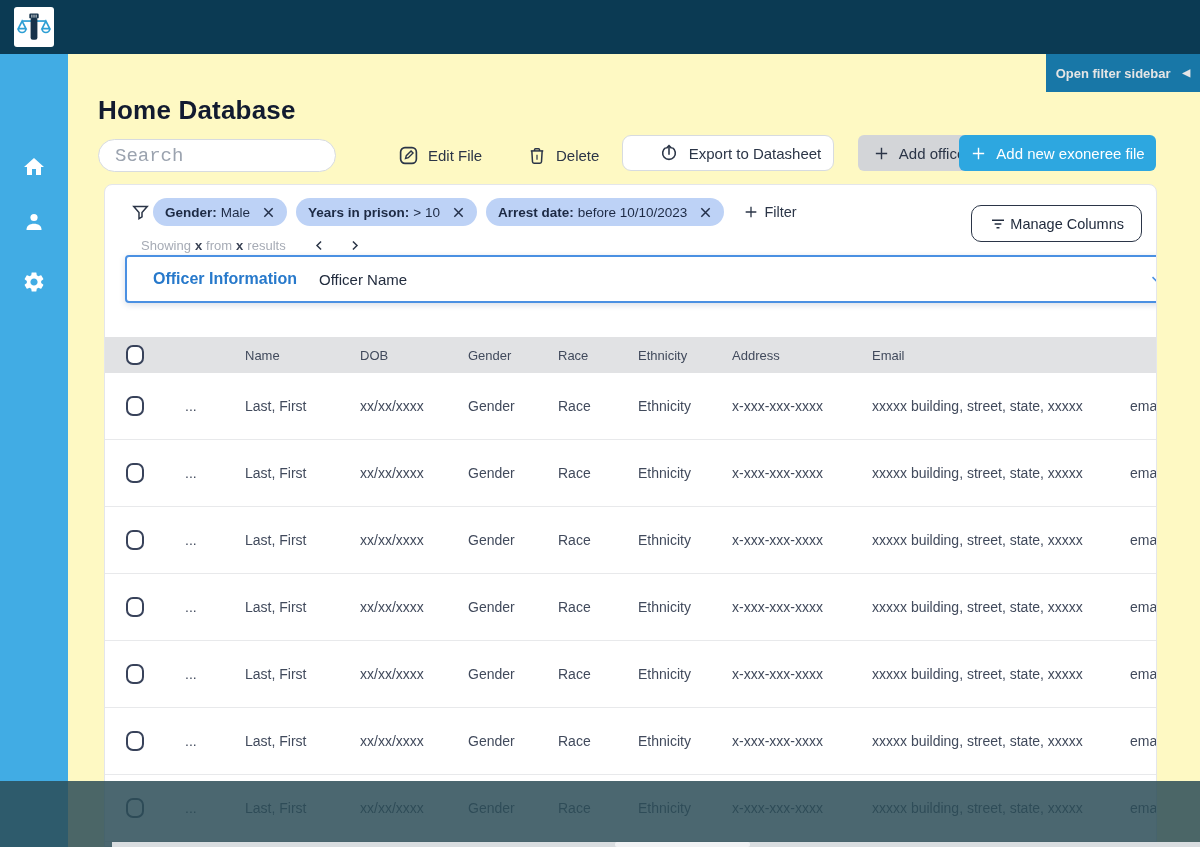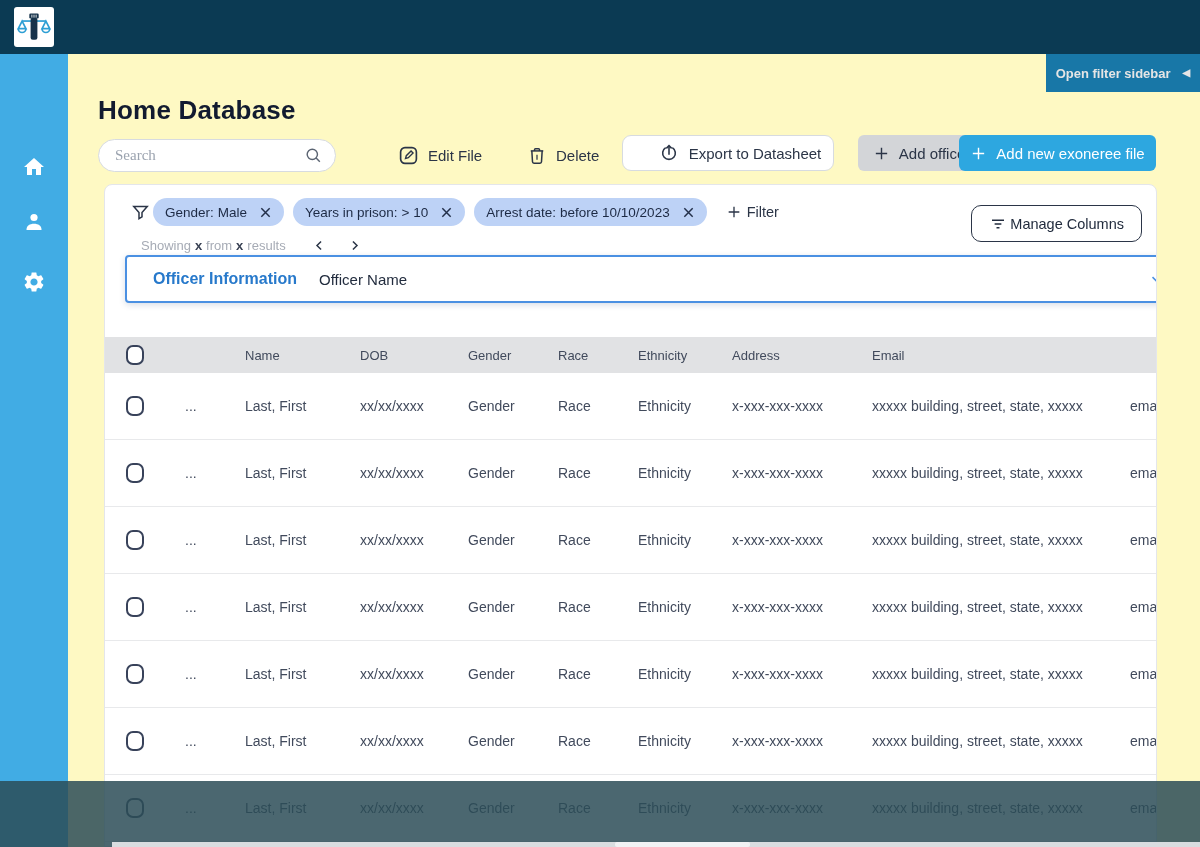--- a/index.html
+++ b/index.html
@@ -25,21 +25,21 @@
   .side-btn { position:absolute; left:22px; width:24px; height:24px; background:none; border:none; cursor:pointer; color:#ffffff; }
   .side-btn.home { top:101px; } .side-btn.user { top:156px; } .side-btn.gear { top:216px; }
 
   
   .main { position:absolute; left:68px; top:54px; width:1132px; height:793px; background:#fef9c3; }
   .page-title { position:absolute; left:30px; top:41px; font-size:26px; font-weight:800; color:#121b30; letter-spacing:.2px; }
 
   
   .searchbox { position:absolute; left:30px; top:85px; width:238px; height:33px; border:1px solid #d7dbe0; border-radius:17px;
     display:flex; align-items:center; padding:0 12px 0 16px; background:#fff; }
-  .searchbox input { flex:1; border:none; outline:none; font-family:Liberation Serif, serif; font-size:15px; color:#3a4254; background:transparent; }
+  .searchbox input { flex:1; border:none; outline:none; font-family:Liberation Mono, monospace; font-size:19px; color:#3a4254; background:transparent; }
   .searchbox input::placeholder { color:#9ba3af; }
   .tool-link { position:absolute; top:85px; height:33px; display:flex; align-items:center; gap:9px; background:none; border:none;
     cursor:pointer; font-family:inherit; font-size:15px; font-weight:500; color:#2b3547; }
   .tool-link.edit { left:330px; } .tool-link.del { left:459px; }
   .btn-outline { position:absolute; left:554px; top:81px; width:212px; height:36px; border:1px solid #d7dbe0; border-radius:9px;
     background:#fff; display:flex; align-items:center; justify-content:center; gap:10px; cursor:pointer;
     font-family:inherit; font-size:15px; font-weight:500; color:#2b3547;padding-left:24px; }
   .btn-grey { position:absolute; left:750px; top:81px; width:127px; height:36px; border:none; border-radius:6px; background:#d3d5d8;
     display:flex; align-items:center; justify-content:center; gap:9px; cursor:pointer;
     font-family:inherit; font-size:15px; font-weight:500; color:#2b3547;margin-left:40px; }
@@ -47,21 +47,21 @@
     display:flex; align-items:center; justify-content:center; gap:9px; cursor:pointer;
     font-family:inherit; font-size:15px; font-weight:500; color:#ffffff; }
 
   
   .panel { position:absolute; left:36px; top:130px; width:1053px; height:663px; border:1px solid #e4e6ea;
     border-radius:8px 8px 0 0; background:#fff; overflow:hidden; }
   .funnel { position:absolute; left:26px; top:18px; color:#2b3547; }
   .chips-row { position:absolute; left:48px; top:13px; display:flex; align-items:center; gap:9px; }
   .chip { height:28px; background:#bdd2f6; border-radius:14px; display:flex; align-items:center; padding:0 12px; gap:4px;
     font-size:13.5px; color:#1d2a44; white-space:nowrap; }
-  .chip b { font-weight:400; }
+  .chip b { font-weight:700; }
   .chip .x { margin-left:8px; display:flex; cursor:pointer; color:#23304a; }
   .add-filter { margin-left:10px; display:flex; align-items:center; gap:5px; background:none; border:none; cursor:pointer;
     font-family:inherit; font-size:14.5px; font-weight:500; color:#2b3547; }
   .manage-cols { position:absolute; right:14px; top:20px; height:37px; padding:0 17px; border:1.5px solid #2b3547; border-radius:10px;
     background:#fff; display:flex; align-items:center; gap:3px; cursor:pointer;
     font-family:inherit; font-size:14.5px; font-weight:400; color:#222c3e; }
   .showing { position:absolute; left:26px; top:53px; display:flex; align-items:center; font-size:13px; color:#a6abb5; gap:4px;margin-left:10px; }
   .showing b { color:#3a4254; font-weight:700; }
   .pager { display:flex; background:none; border:none; cursor:pointer; color:#2b3547; }
   .pager.prev { margin-left:22px; } .pager.next { margin-left:16px; }

